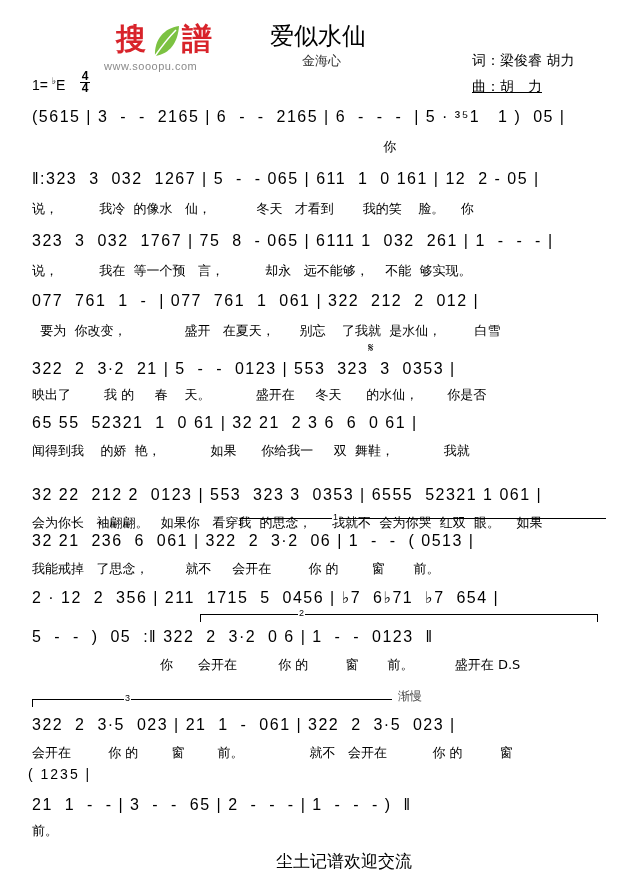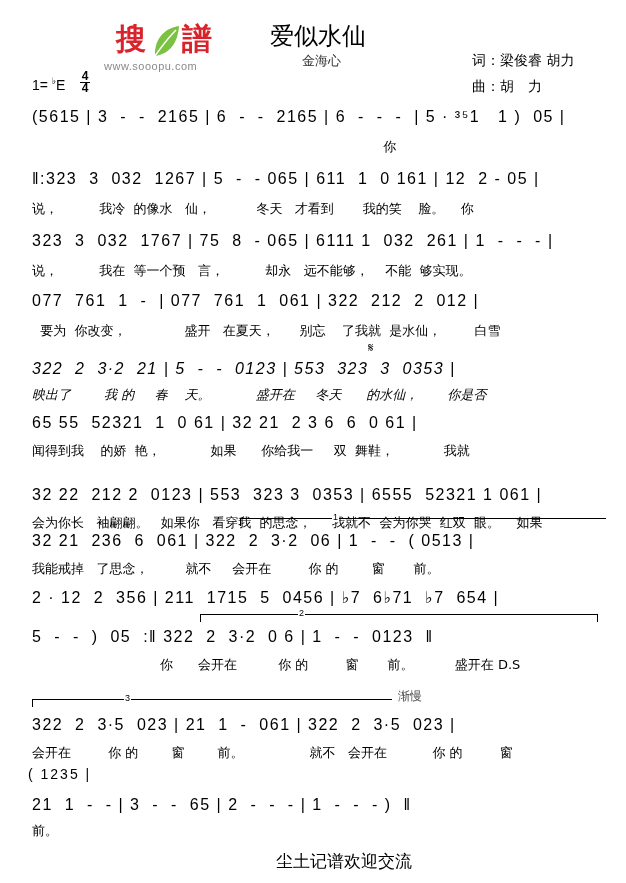--- a/index.html
+++ b/index.html
@@ -9,21 +9,21 @@
   .logo { position: absolute; left: 104px; top: 20px; width: 120px; height: 55px; }
   .logo-c1, .logo-c2 { position: absolute; top: 0; font-size: 30px; font-weight: bold; color: #d8232a; font-family: "DejaVu Sans", sans-serif; line-height: 38px; }
   .logo-c1 { left: 12px; }
   .logo-c2 { left: 78px; }
   .logo-leaf { position: absolute; left: 48px; top: 4px; width: 28px; height: 34px; }
   .logo-url { position: absolute; left: 0; top: 40px; font-size: 11px; color: #8a8a8a; letter-spacing: 0.5px; }
 
   .title { position: absolute; left: 270px; top: 20px; font-size: 24px; font-family: "DejaVu Sans", sans-serif; }
   .singer { position: absolute; left: 302px; top: 52px; font-size: 13px; color: #333; font-family: "DejaVu Serif", serif; }
   .lyricist { position: absolute; left: 472px; top: 52px; font-size: 14px; font-family: "DejaVu Sans", sans-serif; }
-  .composer { position: absolute; left: 472px; top: 78px; font-size: 14px; font-family: "DejaVu Sans", sans-serif; }
+  .composer { position: absolute; left: 472px; top: 78px; font-size: 14px; font-family: "DejaVu Sans", sans-serif; text-decoration: underline; }
   .key { position: absolute; left: 32px; top: 76px; font-size: 14px; }
   .key sup { font-size: 9px; }
   .timesig { position: absolute; left: 80px; top: 71px; display: flex; flex-direction: column; align-items: center; font-size: 12px; font-weight: bold; line-height: 11px; }
   .timesig .bar { width: 10px; height: 1px; background: #000; }
 
   .row { position: absolute; left: 0; width: 626px; height: 20px; }
   .notes { position: absolute; left: 32px; font-size: 16px; letter-spacing: 1.5px; white-space: pre; font-family: "Liberation Sans", sans-serif; }
   .lyr { position: absolute; left: 32px; font-size: 13px; white-space: pre; font-family: "DejaVu Sans", sans-serif; letter-spacing: 0px; }
   .mark { position: absolute; font-size: 13px; }
   .bracket { position: absolute; border-top: 1px solid #000; border-left: 1px solid #000; height: 8px; }
@@ -74,21 +74,21 @@
   <div class="lyr" style="top:30px;">说，          我在  等一个预   言，          却永   远不能够，    不能  够实现。</div>
 </div>
 
 <div class="row" style="top:292px;">
   <div class="notes">077  761  1  -  | 077  761  1  061 | 322  212  2  012 |</div>
   <div class="lyr" style="top:30px;">  要为  你改变，              盛开   在夏天，      别忘    了我就  是水仙，        白雪</div>
 </div>
 
 <div class="mark" style="left:368px; top:340px;">𝄋</div>
 
-<div class="row" style="top:360px;font-style:italic;">
+<div class="row" style="top:360px;">
   <div class="notes">322  2  3·2  21 | 5  -  -  0123 | 553  323  3  0353 |</div>
   <div class="lyr" style="top:26px;">映出了        我 的     春    天。           盛开在     冬天      的水仙，       你是否</div>
 </div>
 
 <div class="row" style="top:414px;">
   <div class="notes">65 55  52321  1  0 61 | 32 21  2 3 6  6  0 61 |</div>
   <div class="lyr" style="top:28px;">闻得到我    的娇  艳，            如果      你给我一     双  舞鞋，            我就</div>
 </div>
 
 <div class="row" style="top:474px;margin-top:12px;">

